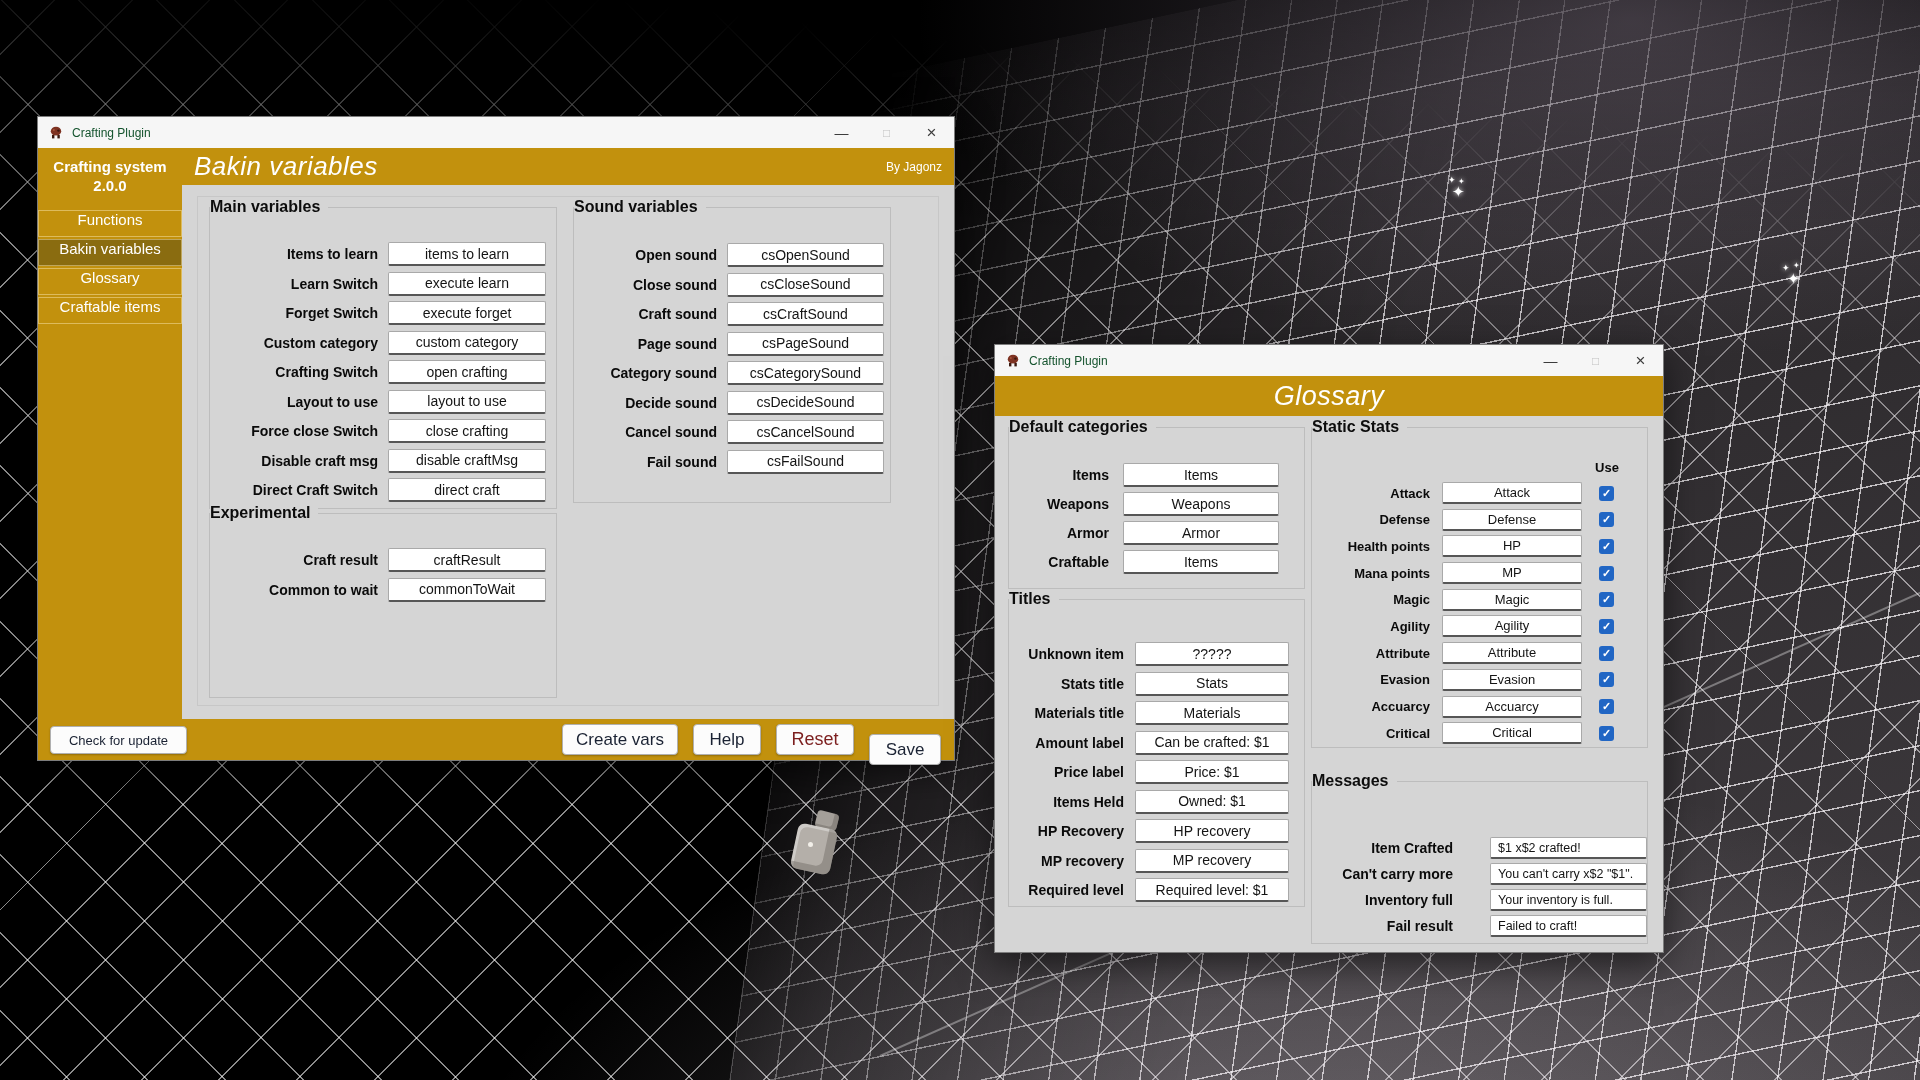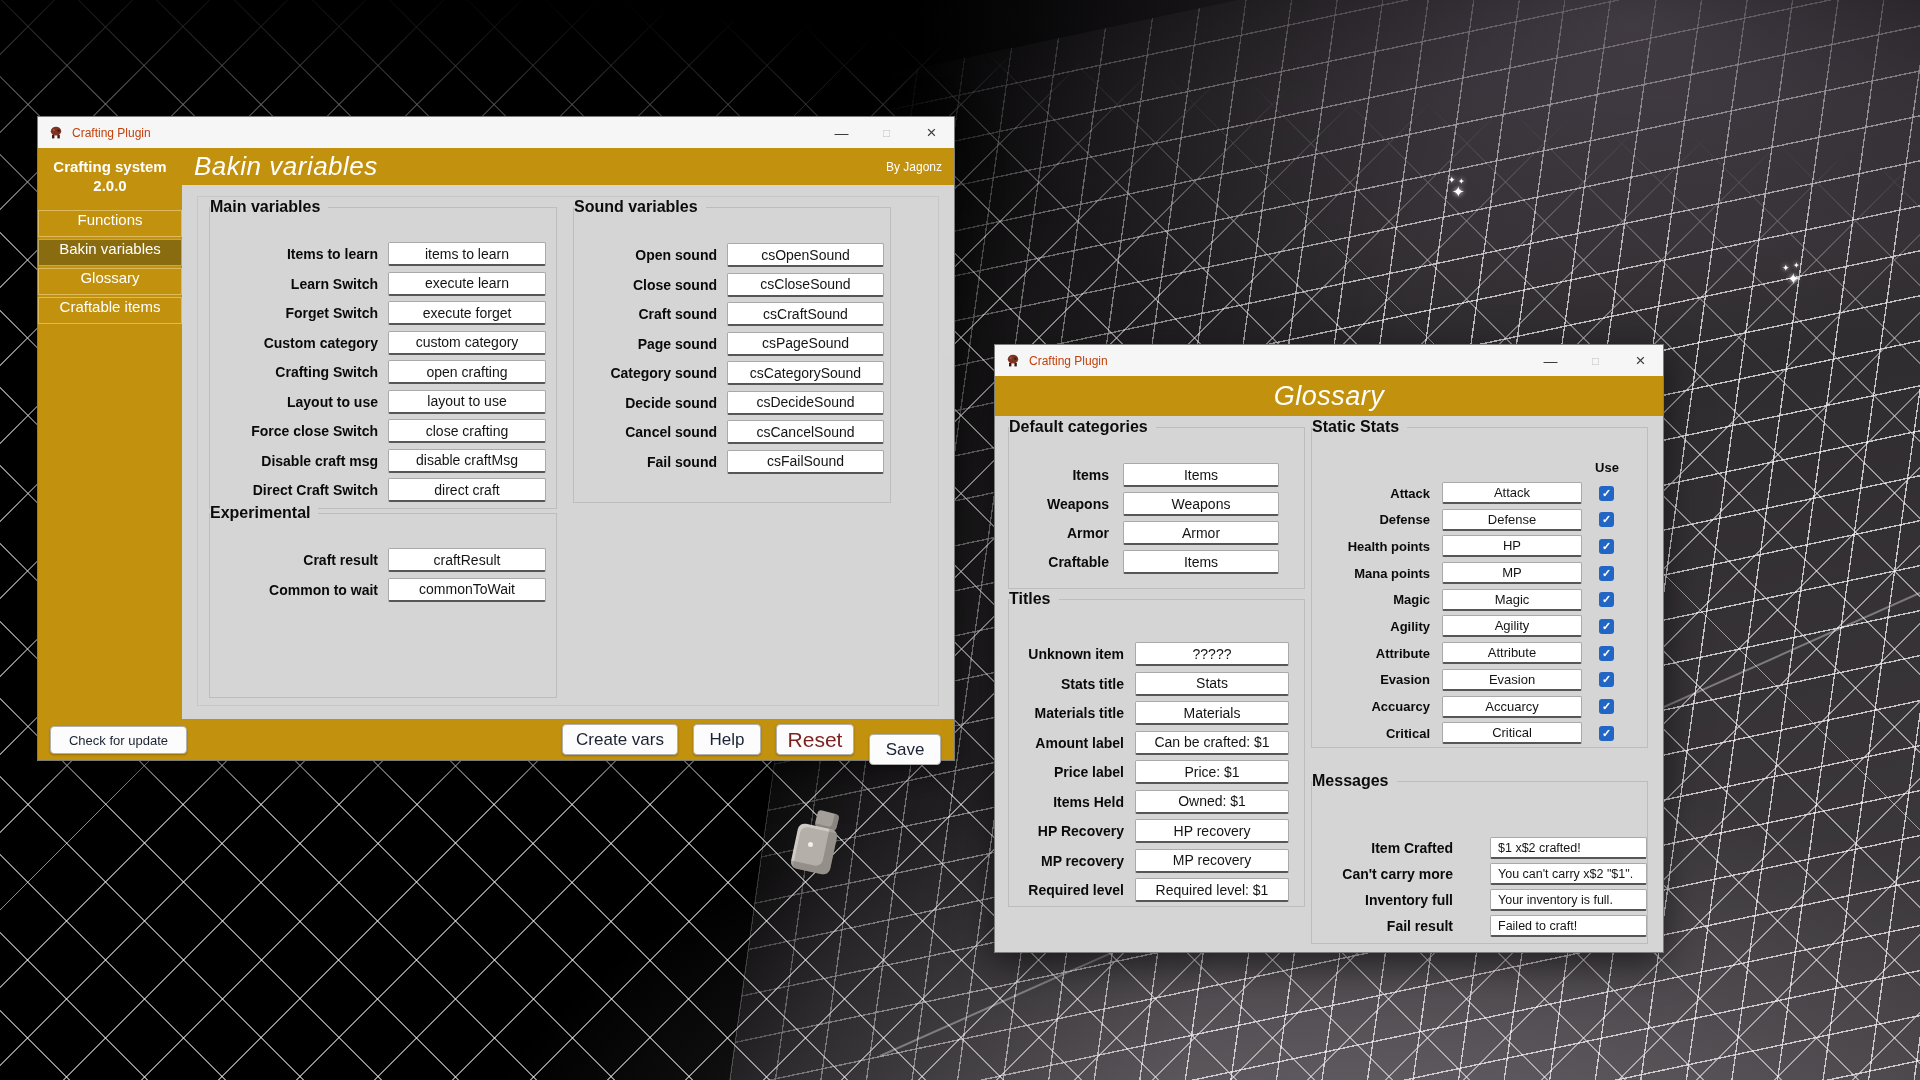--- a/index.html
+++ b/index.html
@@ -41,21 +41,21 @@
      border-radius:4px;transform:rotate(14deg);box-shadow:inset -5px -3px 0 rgba(88,82,78,.35);}
   #obj .dot{position:absolute;left:16px;top:32px;width:5px;height:5px;border-radius:50%;background:#f2efe9;}
 
   
   .window{position:absolute;background:#d5d5d5;border:1px solid #7c7c7c;
           box-shadow:0 12px 34px rgba(0,0,0,.55);}
   #win-left{left:37px;top:116px;width:916px;height:643px;}
   #win-right{left:994px;top:344px;width:668px;height:607px;}
   .titlebar{position:absolute;left:0;right:0;top:0;height:31px;background:#f6f6f6;
             display:flex;align-items:center;padding-left:10px;box-sizing:border-box;}
-  .tb-title{font-size:12px;color:#c2410c;margin-left:8px;}
+  .tb-title{font-size:12px;color:#14532d;margin-left:8px;}
   .tb-btns{margin-left:auto;display:flex;height:100%;}
   .tb-btn{width:45px;display:flex;align-items:center;justify-content:center;
           font-size:14px;color:#3c3c3c;}
   .tb-btn.max{color:#c3c3c3;font-size:12px;}
   .tb-btn.close{font-size:17px;}
   .appicon{width:16px;height:16px;flex:0 0 16px;}
 
   .goldbar{background:var(--gold,#c2910d);color:#fff;}
   
   #lw-sidebar{position:absolute;left:0;top:31px;bottom:0;width:144px;background:var(--gold,#c2910d);}
@@ -71,21 +71,21 @@
   #lw-content{position:absolute;left:144px;right:0;top:68px;bottom:41px;background:#d5d5d5;}
   .content-inset{position:absolute;left:15px;top:11px;right:15px;bottom:13px;
                  border:1px solid #c7c7c7;}
   #lw-footer{position:absolute;left:0;right:0;bottom:0;height:41px;background:var(--gold,#c2910d);}
   .btn{position:absolute;background:#fcfcfc;border:1px solid #b0b0b0;border-radius:4px;
        display:flex;align-items:center;justify-content:center;color:var(--buttonText,#1a2233);
        box-shadow:0 1px 2px rgba(0,0,0,.25);box-sizing:border-box;}
   #btn-check{left:12px;top:7px;width:137px;height:28px;font-size:13px;}
   #btn-create{left:524px;top:5px;width:116px;height:31px;font-size:17px;}
   #btn-help{left:655px;top:5px;width:68px;height:31px;font-size:17px;}
-  #btn-reset{left:738px;top:5px;width:78px;height:31px;font-size:21px;color:var(--resetRed,#7c1f1f);}
+  #btn-reset{left:738px;top:5px;width:78px;height:31px;font-size:18px;color:var(--resetRed,#7c1f1f);}
   #btn-save{left:831px;top:5px;width:72px;height:31px;font-size:17px;margin-top:10px;}
 
   
   #rw-header{position:absolute;left:0;right:0;top:31px;height:40px;display:flex;
              align-items:center;justify-content:center;}
   #rw-header .htitle{font-size:27px;}
   #rw-content{position:absolute;left:0;right:0;top:71px;bottom:0;background:#d5d5d5;}
 
   
   .group{position:absolute;border:1px solid #bdbdbd;box-sizing:border-box;}

